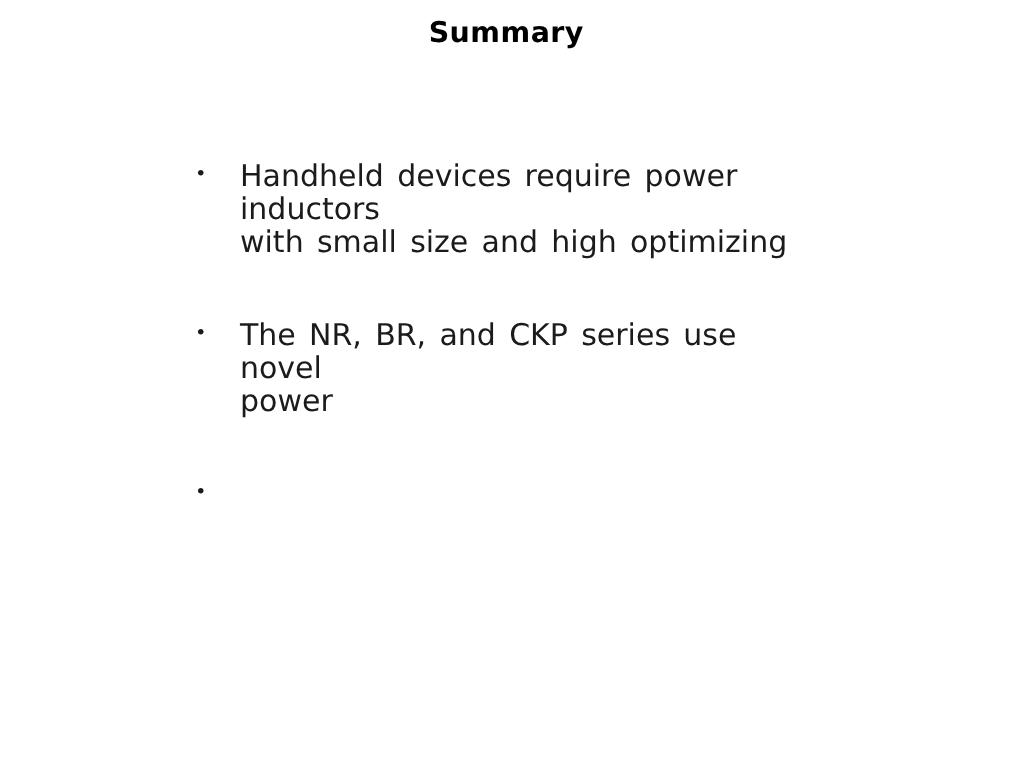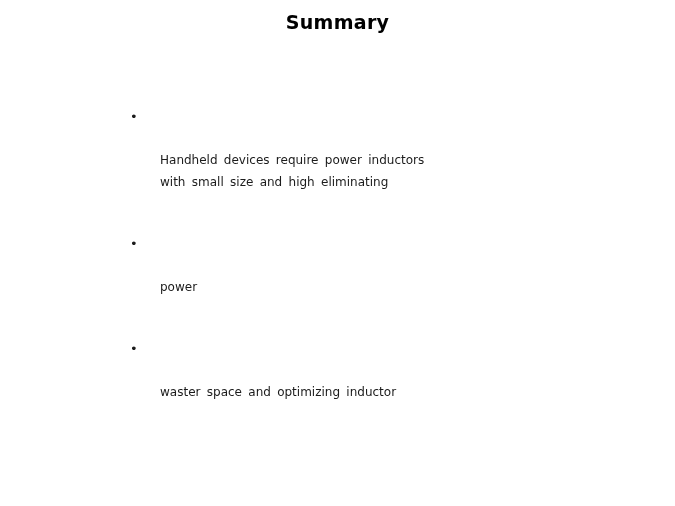--- a/index.html
+++ b/index.html
@@ -39,25 +39,24 @@
     margin-bottom: 40px;
   }
   .glyph {
     flex: 0 0 30px;
     width: 30px;
     font-size: 13px;
     line-height: 22px;
     color: var(--color-body, #1b1b1b);
   }
   .lines {
-    font-size: 12px;
+    font-size: 20px;
     line-height: 22px;
     word-spacing: 2.5px;
     color: var(--color-body, #1b1b1b);
-    margin-top: 43px;
   }
   .logo-mark {
     position: absolute;
     left: 9px;
     top: 488px;
     width: 47px;
     height: 13px;
     background: var(--color-logo, #203a7d);
     border-radius: 1px;
   }
@@ -68,35 +67,35 @@
 <div class="slide">
 
   <h1 class="title">Summary</h1>
 
   <div class="bullets">
 
     <div class="bullet">
       <span class="glyph">•</span>
       <div class="lines">
         <div>Handheld devices require power inductors</div>
-        <div>with small size and high eliminating</div>
+        <div>with small size and high optimizing</div>
       </div>
     </div>
 
     <div class="bullet">
       <span class="glyph">•</span>
       <div class="lines">
+        <div>The NR, BR, and CKP series use novel</div>
         <div>power</div>
       </div>
     </div>
 
     <div class="bullet">
       <span class="glyph">•</span>
       <div class="lines">
-        <div>waster space and optimizing inductor</div>
       </div>
     </div>
 
   </div>
 
   <div class="logo-mark"></div>
 
 </div>
 
 </body></html>

